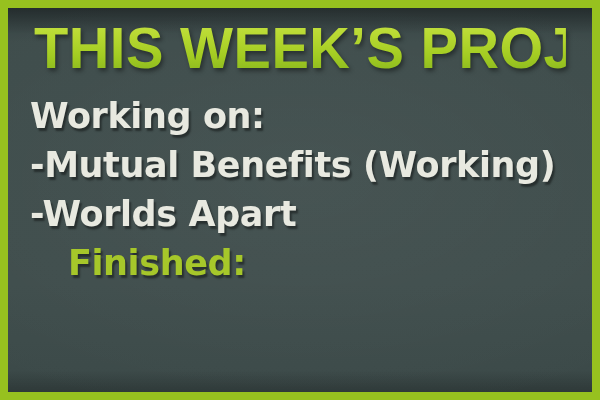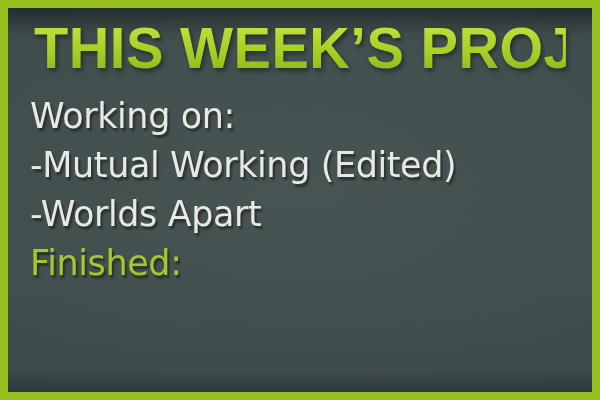--- a/index.html
+++ b/index.html
@@ -96,47 +96,48 @@
   
   .lines {
     position: absolute;
     left: 22px;
     top: 84px;
     right: 16px;
   }
 
   .line {
     font-family: "DejaVu Sans", "Liberation Sans", sans-serif;
-    font-weight: 400;
+    font-weight: 700;
     font-size: 35px;
     line-height: 49px;
     letter-spacing: -0.4px;
     white-space: nowrap;
     color: #e8e9e0;
     text-shadow: 2px 3px 2px rgba(0,0,0,0.42);
   }
 
   .line.accent {
     color: #a6c72a;
+    margin-left: 38px;
   }
 </style>
 </head>
 <body>
 
 <div class="poster">
   <div class="panel">
     <div class="content">
 
       <div class="title">THIS WEEK’S PROJECTS</div>
 
       <div class="lines">
 
         <div class="line">Working on:</div>
 
-        <div class="line">-Mutual Working (Edited)</div>
+        <div class="line">-Mutual Benefits (Working)</div>
 
         <div class="line">-Worlds Apart</div>
 
         <div class="line accent">Finished:</div>
 
 
       </div>
 
     </div>
   </div>

